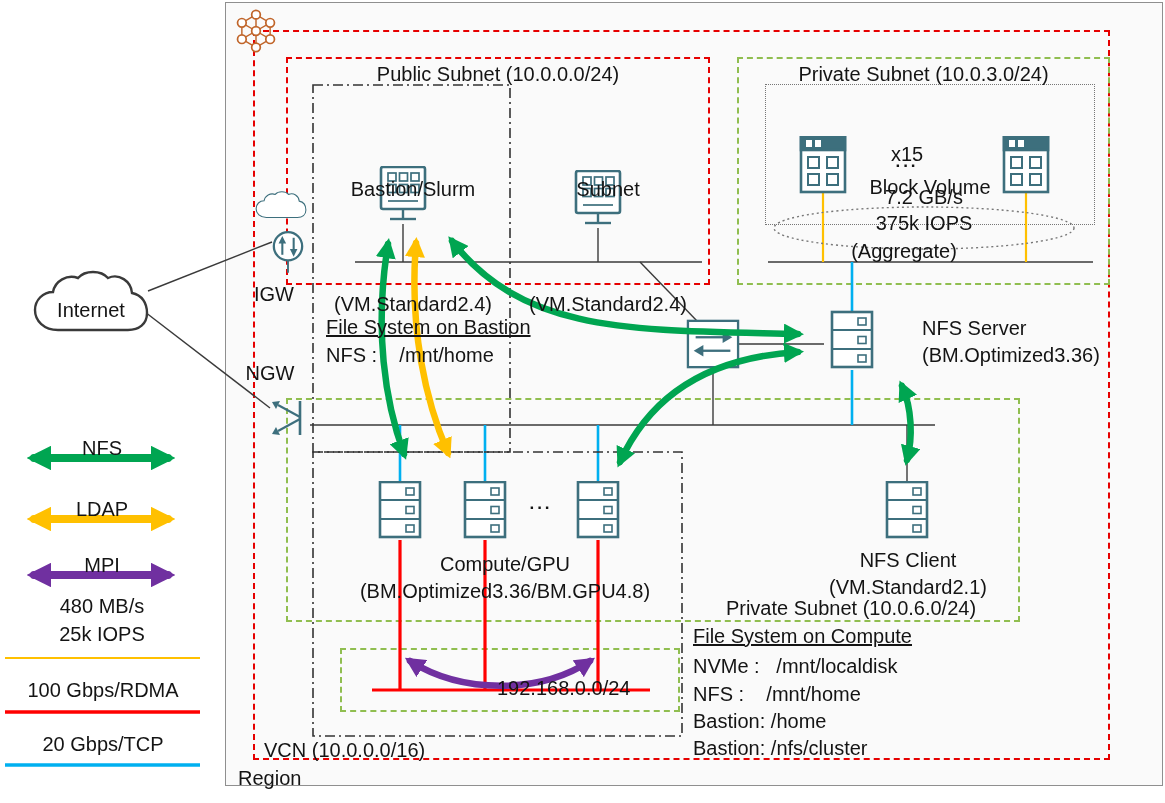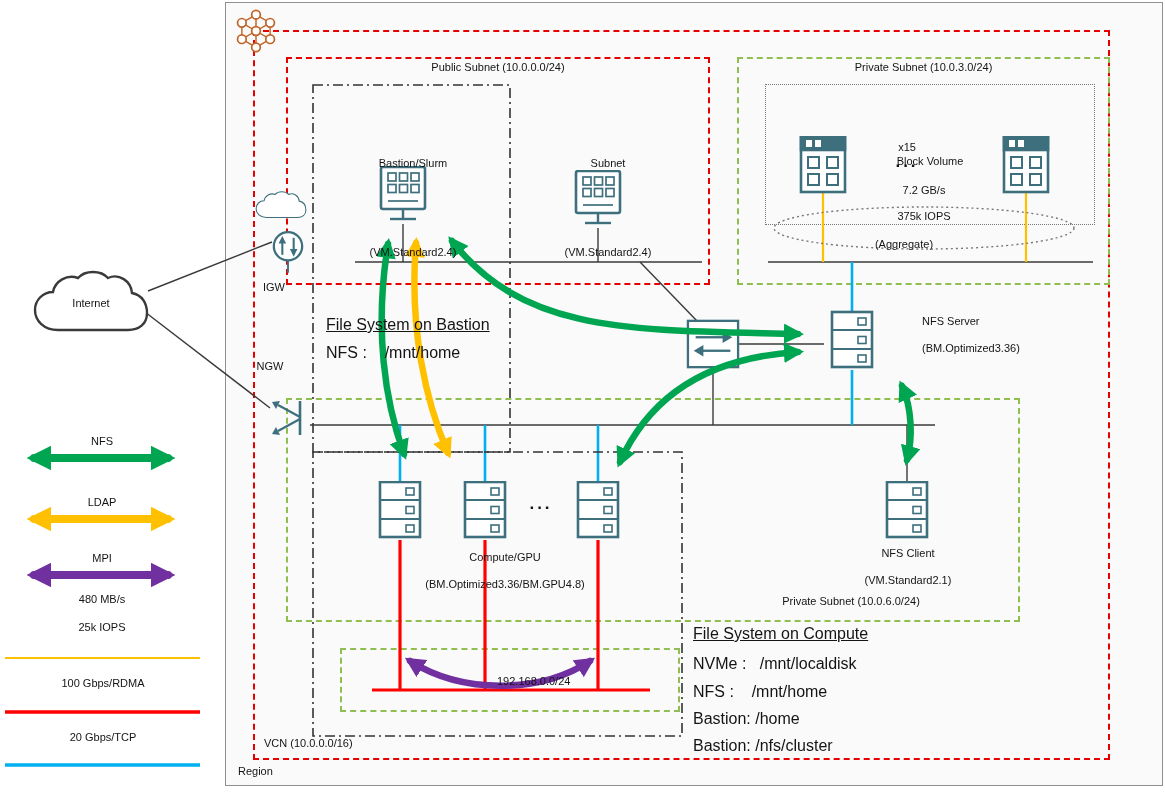--- a/index.html
+++ b/index.html
@@ -9,24 +9,24 @@
   .box { position:absolute; z-index:1; }
   .region-box { border:1.6px solid #8f8f8f; background:#fafafa; z-index:0; }
   .red-box   { border:2px dashed #e60000; }
   .green-box { border:2px dashed #90be50; }
   .dotted-box{ border:1.6px dotted #767676; }
   svg.layer { position:absolute; left:0; top:0; z-index:2; }
   svg#arrows { z-index:5; }
   .icon { position:absolute; z-index:3; color:#3d6f7d; }
   .icon.orange { color:#c0652a; }
   .icon.dark { color:#3a3a3a; }
-  .lbl { position:absolute; z-index:6; font-size:11px; line-height:1.45; white-space:pre; color:#141414; }
+  .lbl { position:absolute; z-index:6; font-size:20px; line-height:1.45; white-space:pre; color:#141414; }
   .center { text-align:center; }
   .ul { text-decoration:underline; }
-  .big { font-size:16px; }
+  .big { font-size:20px; }
   .dots { font-weight:bold; letter-spacing:3px; font-size:17px; }
   .stack div { line-height:25px;margin-top:32px; }
 </style>
 </head>
 <body>
 
 <div id="canvas">
 
   <svg width="0" height="0" style="position:absolute" aria-hidden="true">
     <defs>

